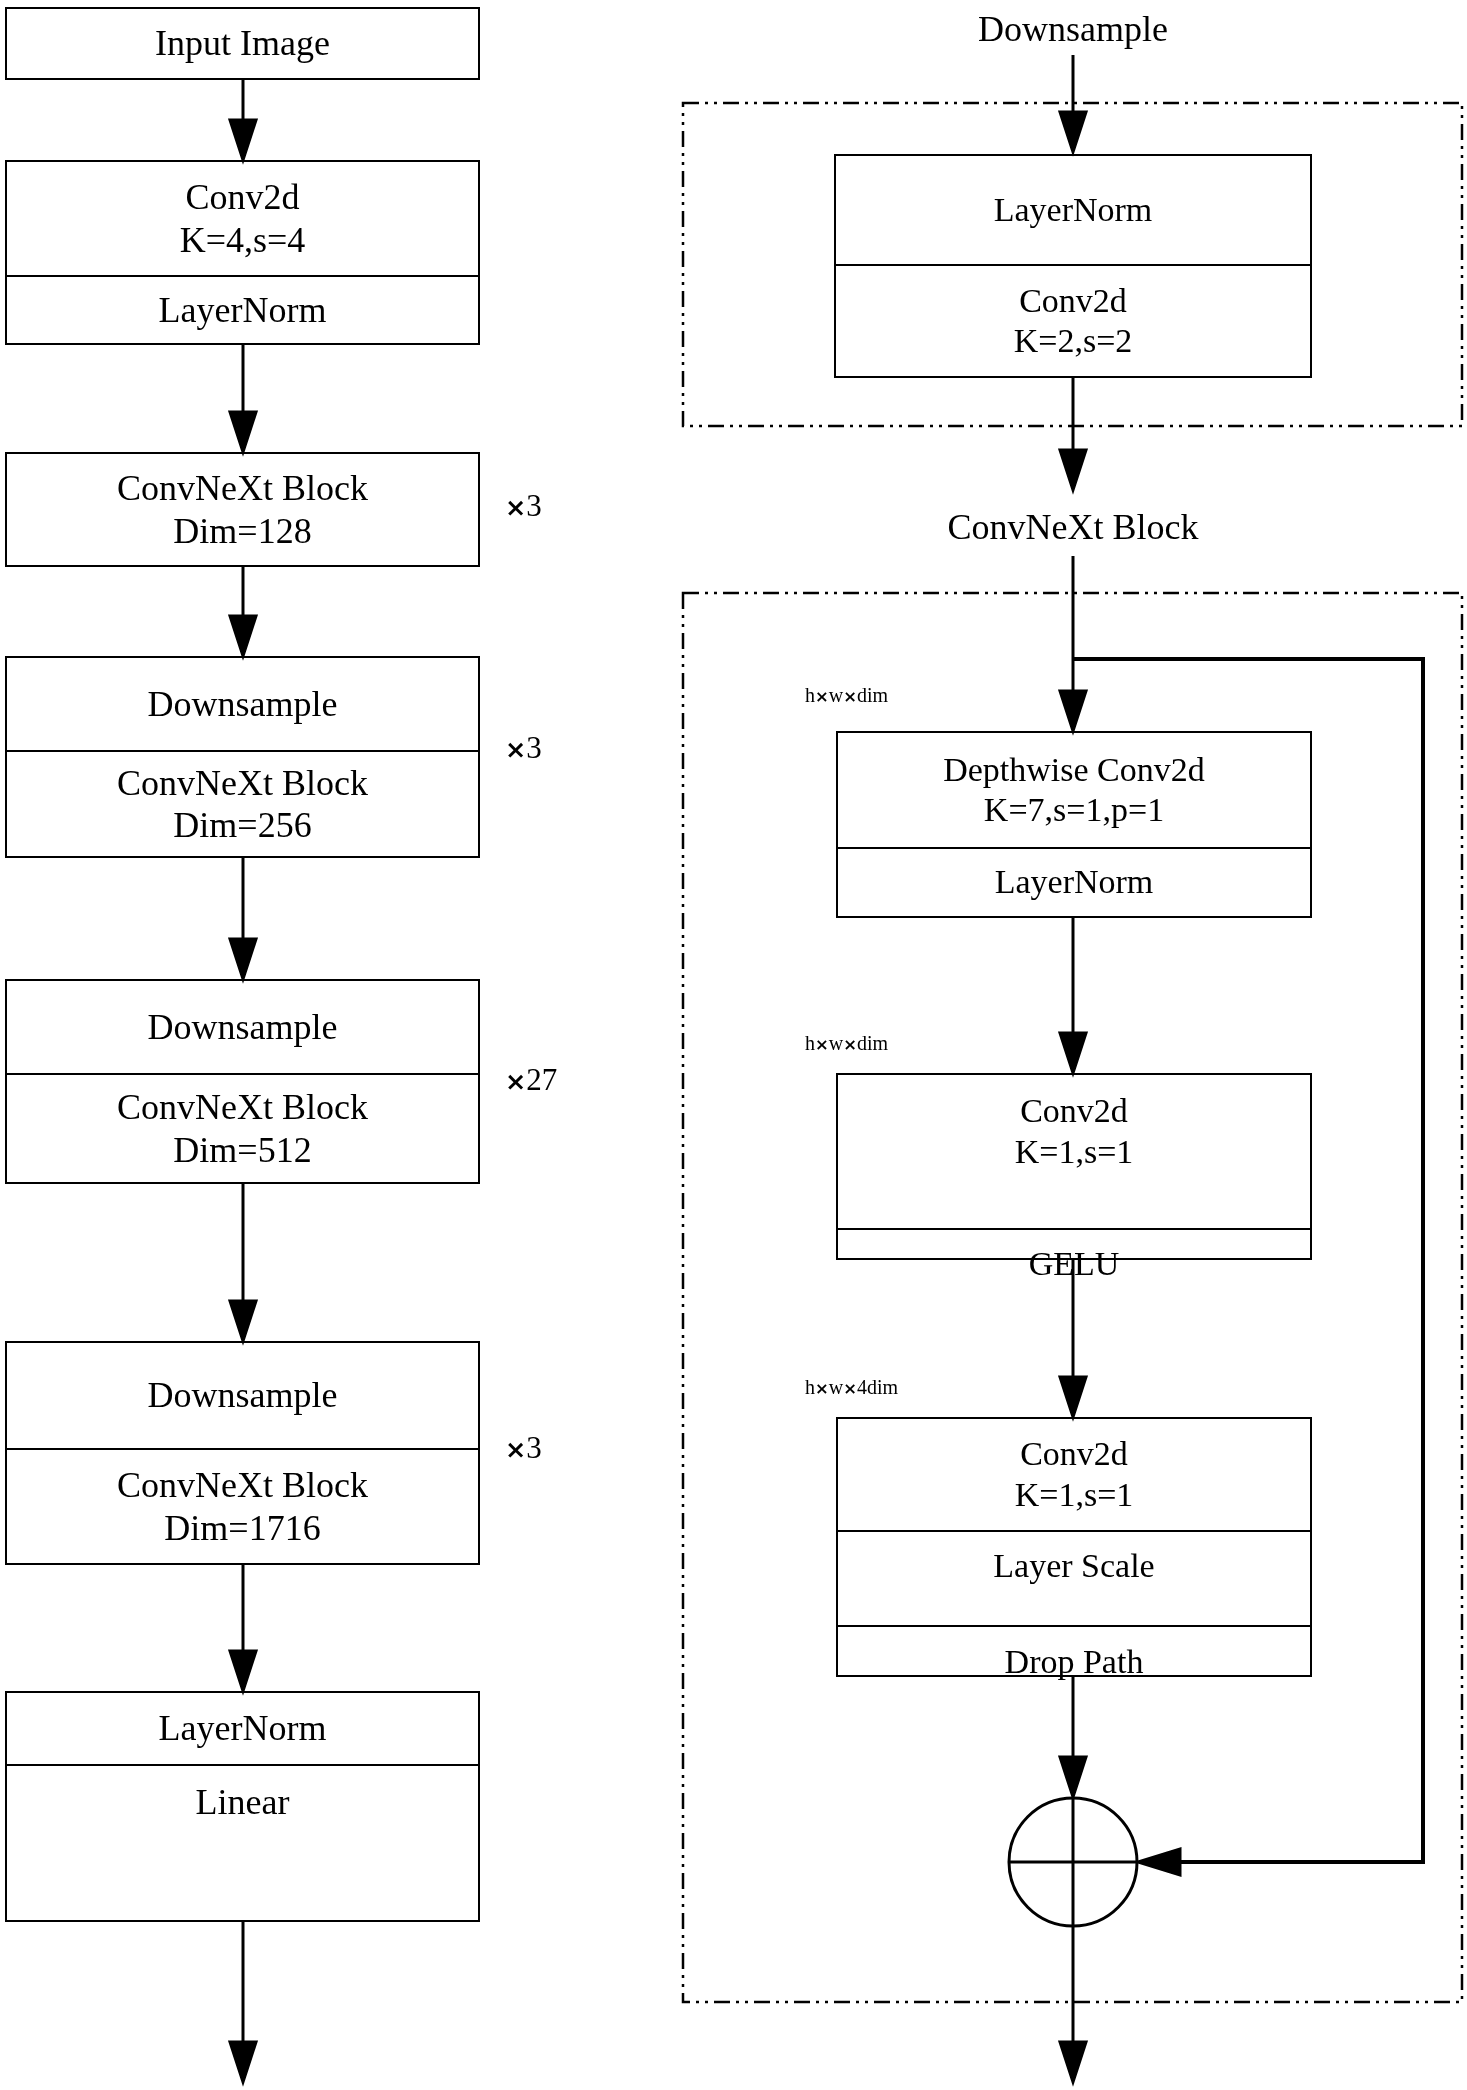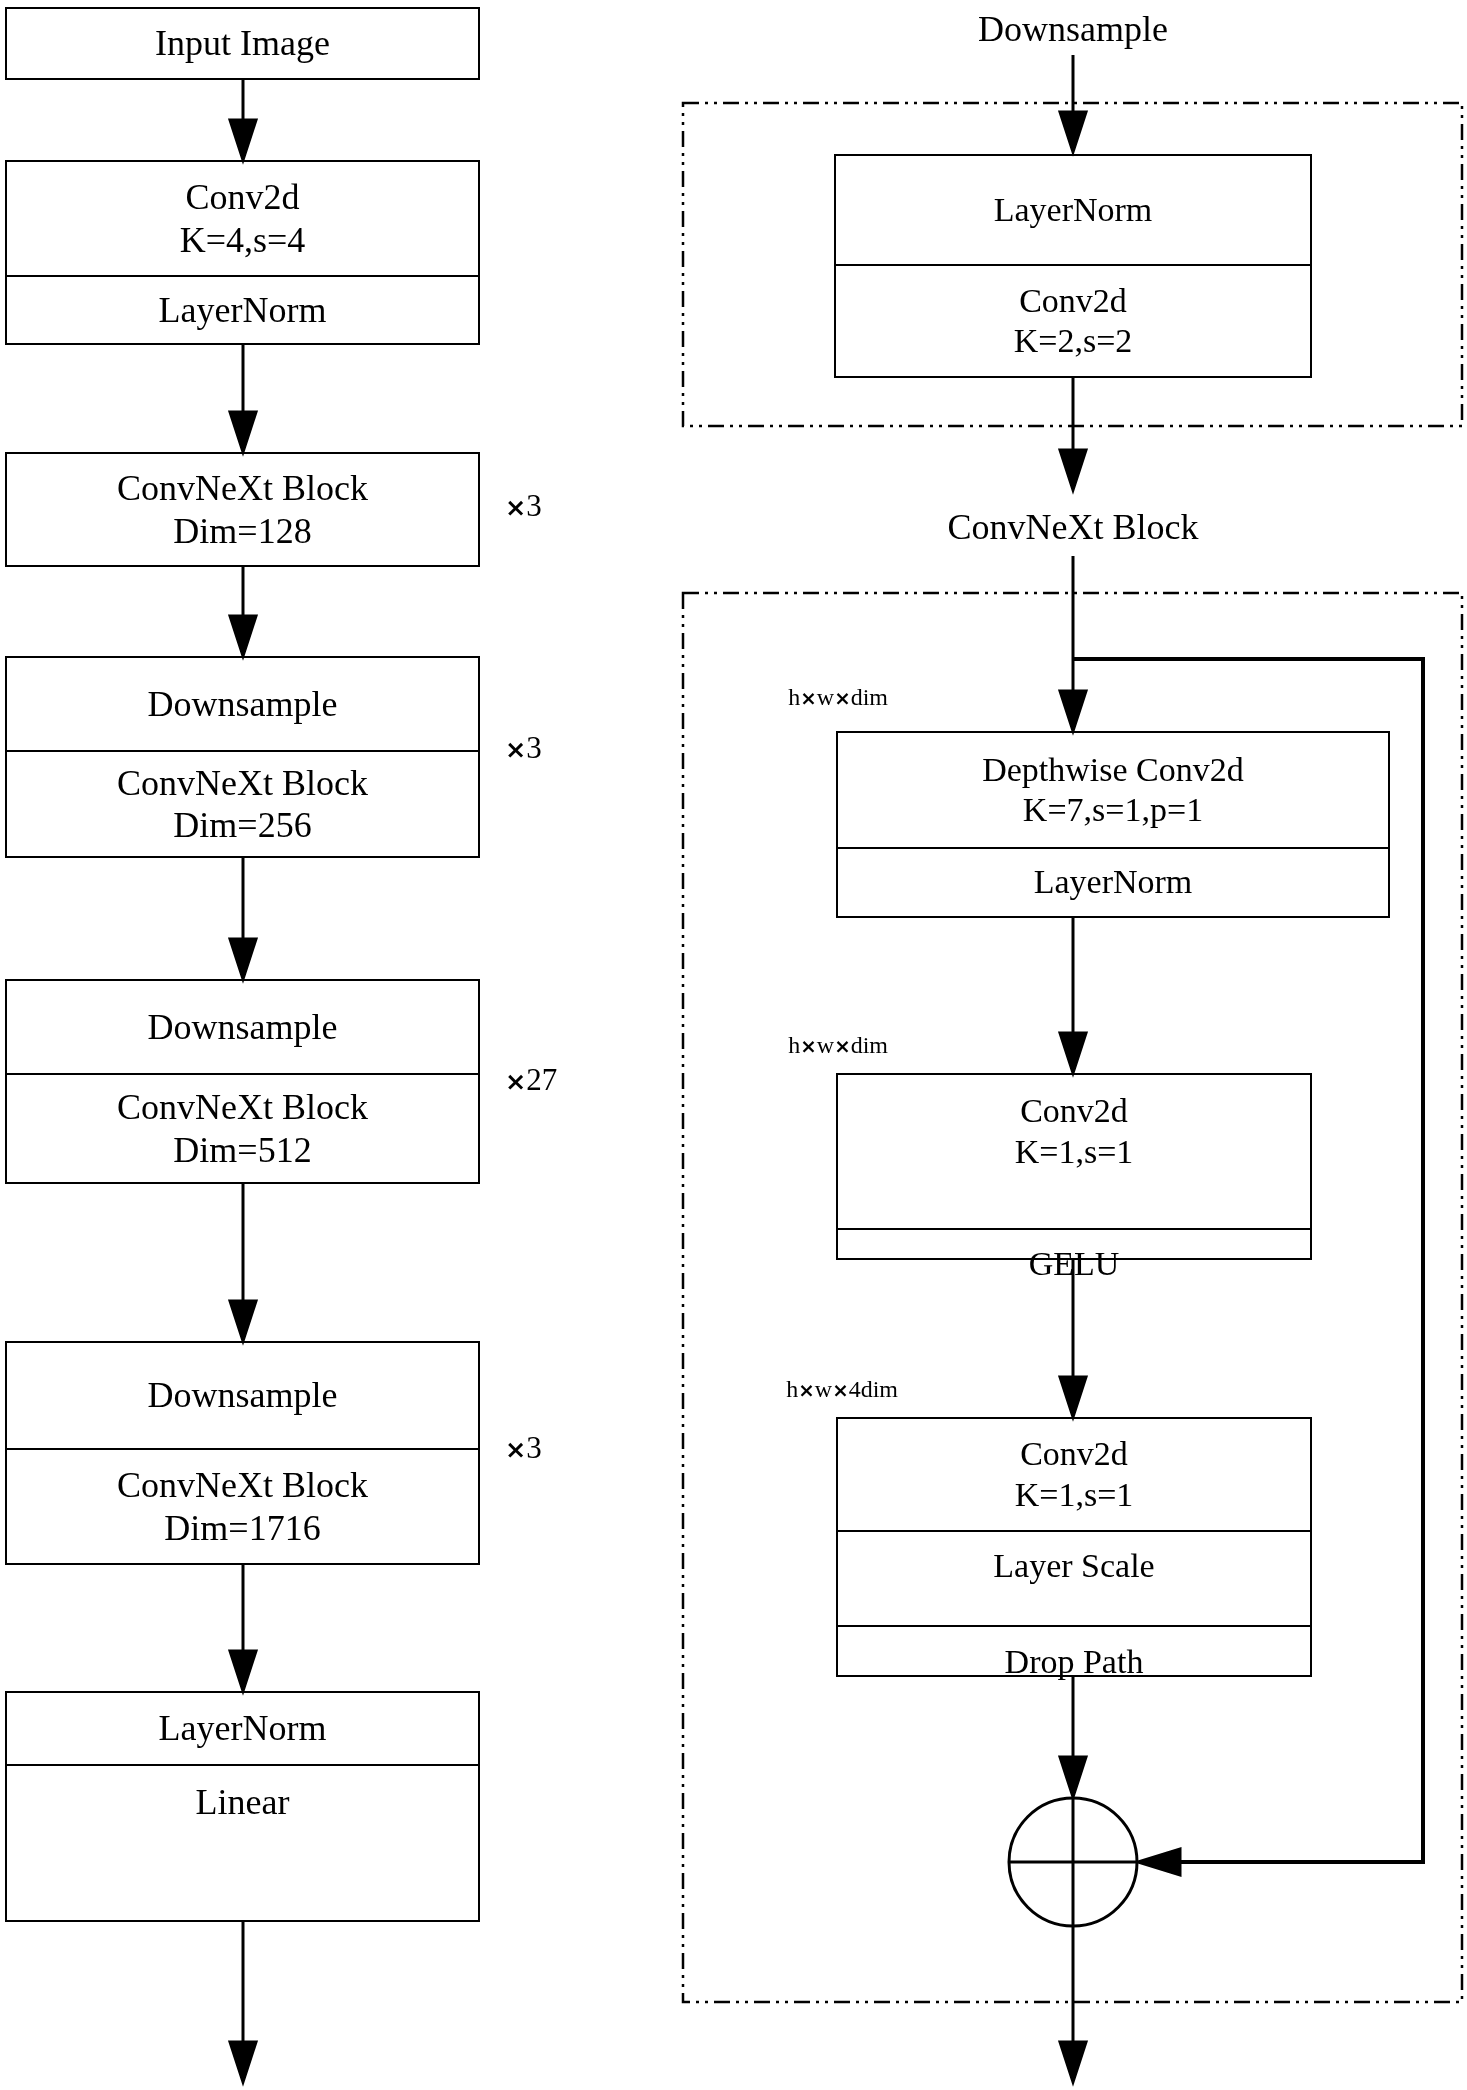--- a/index.html
+++ b/index.html
@@ -27,21 +27,21 @@
     position:absolute; z-index:2; text-align:center; font-size:36px; white-space:nowrap;
   }
   .mult {
     position:absolute; z-index:2; font-size:31px; white-space:nowrap;
   }
   .mult .sign, .shape-label .cross {
     font-family:"DejaVu Sans","Liberation Sans",sans-serif;
     font-weight:bold; font-size:0.82em;
   }
   .shape-label {
-    position:absolute; z-index:2; font-size:24px; text-align:right; white-space:nowrap;
+    position:absolute; z-index:2; font-size:20px; text-align:right; white-space:nowrap;
   }
 
   
   #box-input  { left:5px;  top:7px;    width:475px; height:73px; }
   #box-input .sec  { height:69px; }
   #box-stem   { left:5px;  top:160px;  width:475px; height:185px; }
   #box-stem .s1 { height:113px; } #box-stem .s2 { height:68px; }
   #box-cn128  { left:5px;  top:452px;  width:475px; height:115px; }
   #box-cn128 .sec { height:111px; }
   #box-ds256  { left:5px;  top:656px;  width:475px; height:202px; }
@@ -49,21 +49,21 @@
   #box-ds512  { left:5px;  top:979px;  width:475px; height:205px; }
   #box-ds512 .s1 { height:92px; }  #box-ds512 .s2 { height:109px; }
   #box-ds1024 { left:5px;  top:1341px; width:475px; height:224px; }
   #box-ds1024 .s1 { height:105px; } #box-ds1024 .s2 { height:115px; }
   #box-head   { left:5px;  top:1691px; width:475px; height:231px; }
   #box-head .s1 { height:79px; } #box-head .s2 { height:71px; } #box-head .s3 { height:75px; }
 
   
   #box-dsdetail { left:834px; top:154px;  width:478px; height:224px; }
   #box-dsdetail .s1 { height:108px; } #box-dsdetail .s2 { height:112px; }
-  #box-dwconv   { left:836px; top:731px;  width:554px; height:187px; }
+  #box-dwconv   { left:836px; top:731px;  width:476px; height:187px; }
   #box-dwconv .s1 { height:114px; } #box-dwconv .s2 { height:69px; }
   #box-pwconv1  { left:836px; top:1073px; width:476px; height:187px; }
   #box-pwconv1 .s1 { height:113px; } #box-pwconv1 .s2 { height:70px;margin-top:40px; }
   #box-pwconv2  { left:836px; top:1417px; width:476px; height:260px; }
   #box-pwconv2 .s1 { height:111px; } #box-pwconv2 .s2 { height:71px; } #box-pwconv2 .s3 { height:72px;margin-top:24px; }
 
   
   #title-downsample    { left:873px; top:8px;   width:400px; }
   #title-convnext      { left:873px; top:506px; width:400px; }
   #mult-1 { left:505px; top:488px; }

